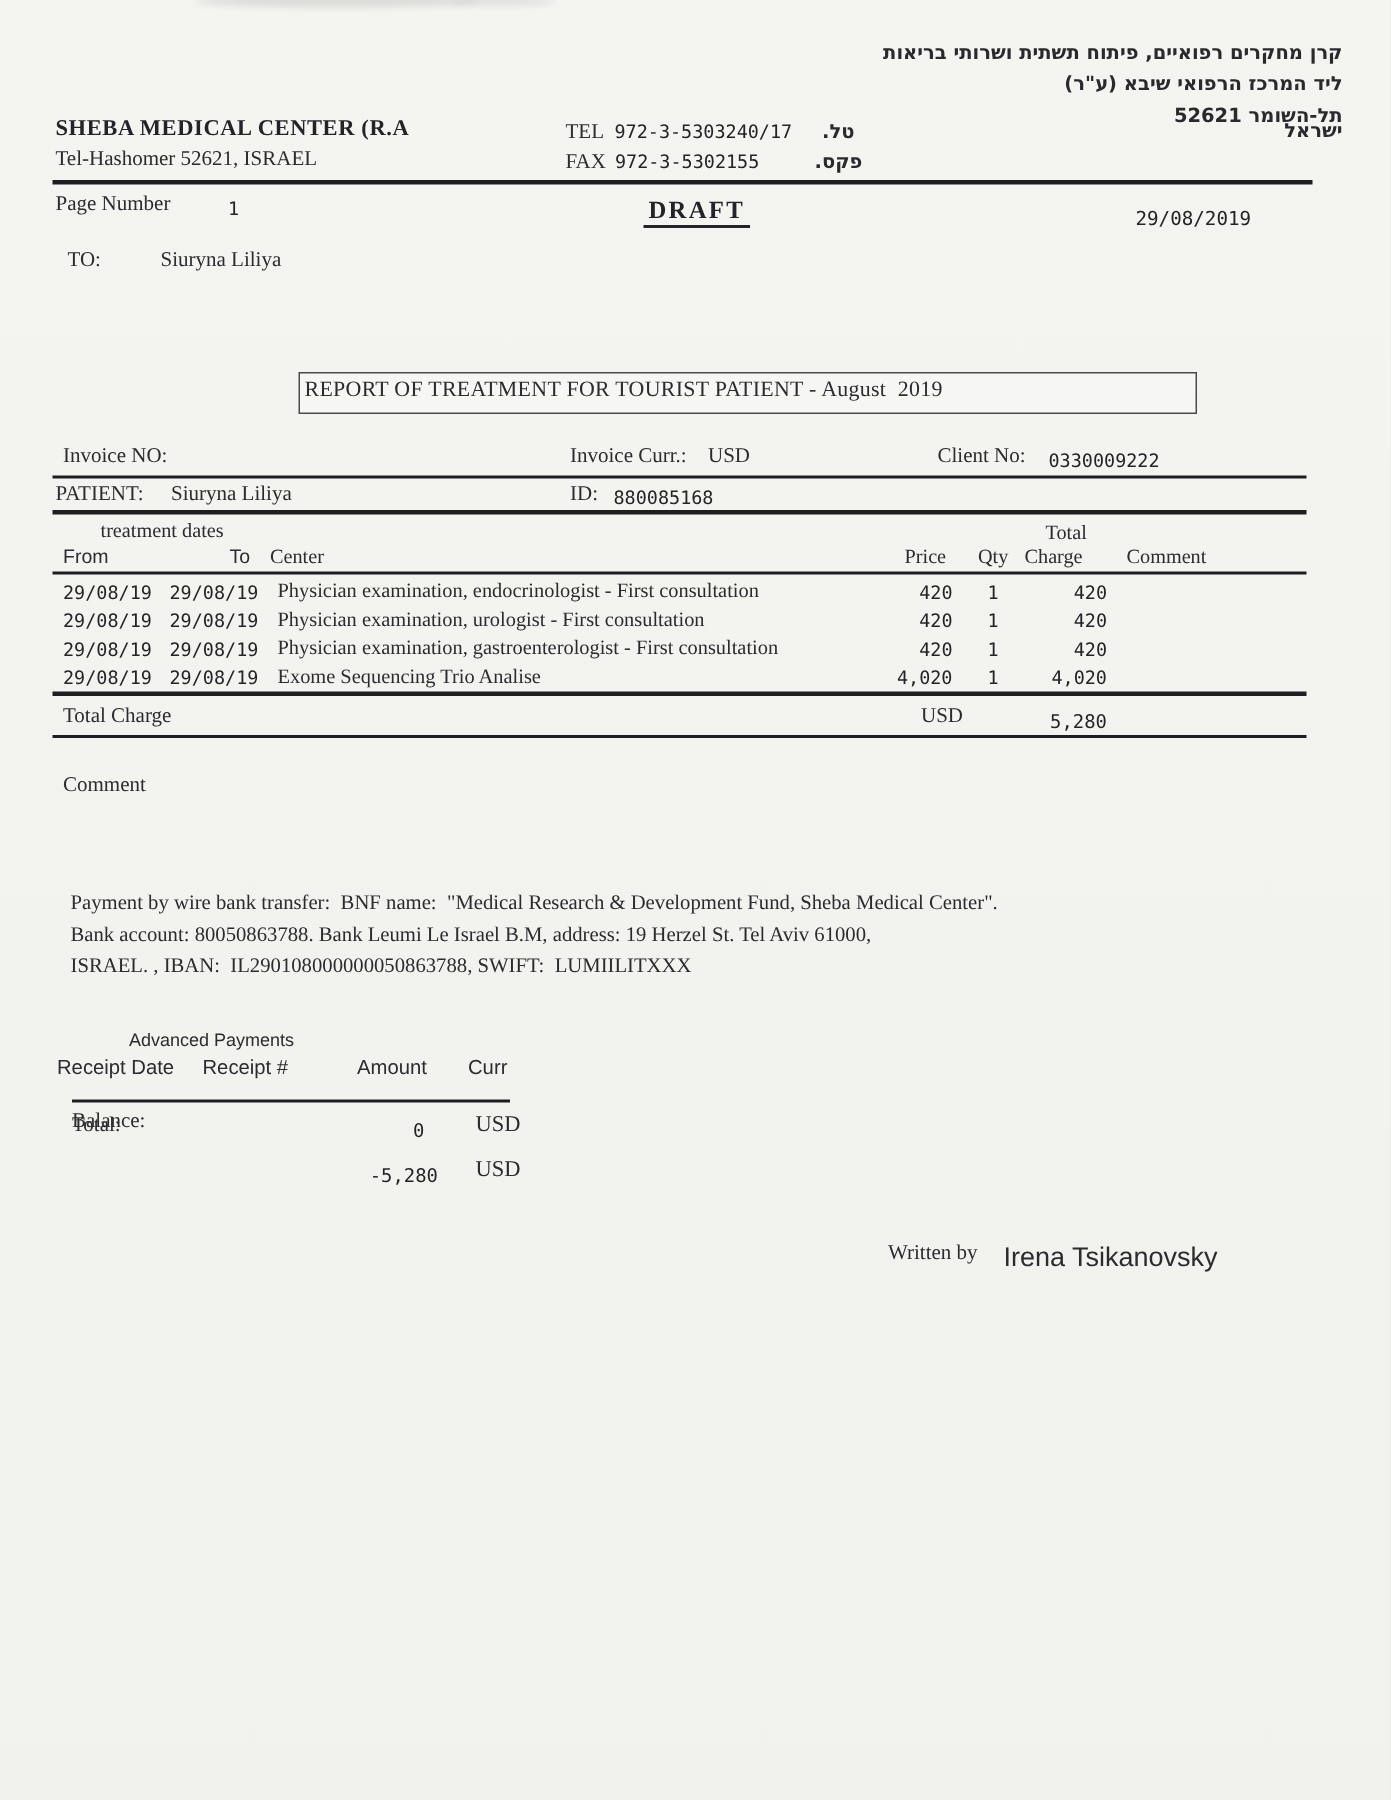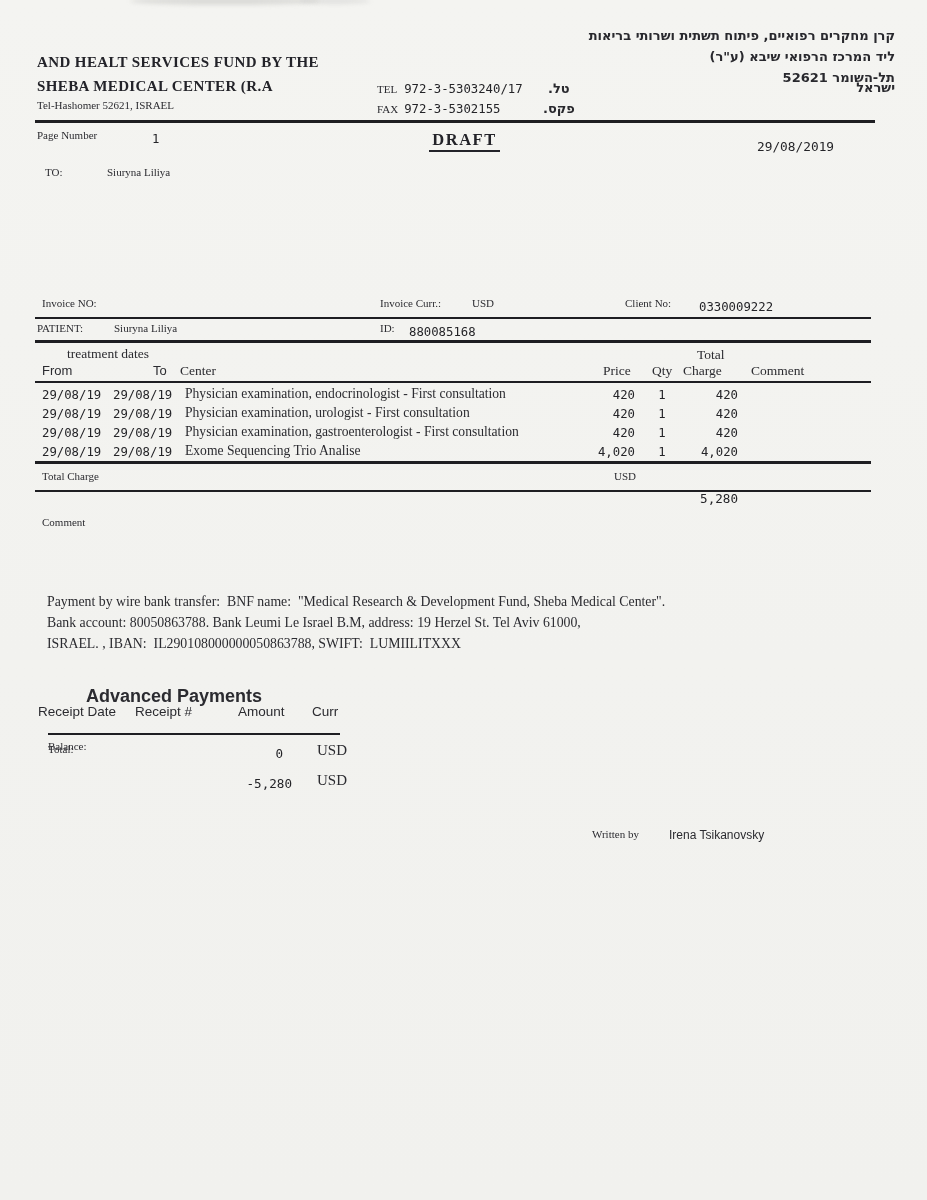--- a/index.html
+++ b/index.html
@@ -11,21 +11,21 @@
     background:linear-gradient(180deg,#f4f4f1 0%,#f2f2ef 55%,#f1f1ee 100%);
     color:#2b2b30;
     overflow:hidden;
   }
   .abs{position:absolute;white-space:pre;}
   .serif{font-family:"Liberation Serif",serif;}
   .sans{font-family:"Liberation Sans",sans-serif;}
   .mono{font-family:"DejaVu Sans Mono",monospace;}
   .rule{position:absolute;background:#1e1e22;}
   .org-line{font-size:15px;font-weight:bold;letter-spacing:.4px;color:#232329;}
-  .label14{font-size:11px;color:#2b2b30;text-align:center;}
+  .label14{font-size:14px;color:#2b2b30;text-align:center;}
   .num{font-size:12.3px;color:#242428;}
   .heb{font-size:13px;font-weight:bold;color:#29292e;direction:rtl;font-family:"DejaVu Sans",sans-serif;}
   .colhead{font-size:13.5px;}
   .svc{font-size:13.6px;}
   .right{text-align:right;}
   .center{text-align:center;}
   .draft{
     font-size:16.5px;font-weight:bold;letter-spacing:1.5px;
     border-bottom:2.2px solid #232329;padding:0 3px 1px 3px;color:#232329;
   }
@@ -37,21 +37,20 @@
   .artifact{position:absolute;border-radius:50%;filter:blur(2px);}
 </style>
 </head>
 <body>
 
 <div class="page">
 
   <div class="artifact" style="left:130px;top:-3px;width:190px;height:8px;background:rgba(175,175,172,0.35);"></div>
   <div class="artifact" style="left:300px;top:-2px;width:70px;height:6px;background:rgba(180,180,178,0.28);"></div>
 
-  <div class="abs serif org-line" style="left:37px;top:54px;">AND HEALT SERVICES FUND BY THE</div>
   <div class="abs serif org-line" style="left:37px;top:78px;">SHEBA MEDICAL CENTER (R.A</div>
   <div class="abs serif label14" style="left:37px;top:99px;">Tel-Hashomer 52621, ISRAEL</div>
 
   <div class="abs" style="left:377px;top:79px;"><span class="serif label14">TEL</span><span class="mono num" style="margin-left:7px;">972-3-5303240/17</span></div>
   <div class="abs" style="left:377px;top:99px;"><span class="serif label14">FAX</span><span class="mono num" style="margin-left:6px;">972-3-5302155</span></div>
   <div class="abs heb" style="left:548px;top:81px;" dir="rtl">טל.</div>
   <div class="abs heb" style="left:543px;top:101px;" dir="rtl">פקס.</div>
 
   <div class="abs heb" style="right:32px;top:28px;" dir="rtl">קרן מחקרים רפואיים, פיתוח תשתית ושרותי בריאות</div>
   <div class="abs heb" style="right:32px;top:49px;" dir="rtl">ליד המרכז הרפואי שיבא (ע"ר)</div>
@@ -61,20 +60,23 @@
   <div class="rule" style="left:35px;top:120px;width:840px;height:3px;"></div>
 
   <div class="abs serif label14" style="left:37px;top:129px;">Page Number</div>
   <div class="abs mono num" style="left:152px;top:132px;">1</div>
   <div class="abs" style="left:397px;top:130px;width:135px;text-align:center;"><span class="serif draft">DRAFT</span></div>
   <div class="abs mono num" style="left:757px;top:139px;font-size:12.8px;">29/08/2019</div>
 
   <div class="abs serif label14" style="left:45px;top:166px;">TO:</div>
   <div class="abs serif label14" style="left:107px;top:166px;">Siuryna Liliya</div>
 
+  <div class="abs titlebox" style="left:199px;top:248px;">
+    <div class="abs serif" style="left:3px;top:3px;font-size:14.6px;letter-spacing:.2px;">REPORT OF TREATMENT FOR TOURIST PATIENT - August  2019</div>
+  </div>
 
   <div class="abs serif label14" style="left:42px;top:297px;">Invoice NO:</div>
   <div class="abs serif label14" style="left:160px;top:297px;"></div>
   <div class="abs serif label14" style="left:380px;top:297px;">Invoice Curr.:</div>
   <div class="abs serif label14" style="left:472px;top:297px;">USD</div>
   <div class="abs serif label14" style="left:625px;top:297px;">Client No:</div>
   <div class="abs mono num" style="left:699px;top:300px;">0330009222</div>
 
   <div class="rule" style="left:35px;top:317px;width:836px;height:1.6px;"></div>
 
@@ -128,42 +130,42 @@
     <div class="abs serif svc" style="left:185px;top:443px;">Exome Sequencing Trio Analise</div>
     <div class="abs mono num right" style="left:578px;top:445px;width:57px;">4,020</div>
     <div class="abs mono num center" style="left:650px;top:445px;width:24px;">1</div>
     <div class="abs mono num right" style="left:686px;top:445px;width:52px;">4,020</div>
   </div>
 
   <div class="rule" style="left:35px;top:461px;width:836px;height:3.4px;"></div>
 
   <div class="abs serif label14" style="left:42px;top:470px;">Total Charge</div>
   <div class="abs serif label14" style="left:614px;top:470px;">USD</div>
-  <div class="abs mono num right" style="left:686px;top:491px;width:52px;font-size:12.6px;">5,280</div>
+  <div class="abs mono num right" style="left:686px;top:473px;width:52px;font-size:12.6px;">5,280</div>
 
   <div class="rule" style="left:35px;top:490px;width:836px;height:2px;"></div>
 
   <div class="abs serif label14" style="left:42px;top:516px;">Comment</div>
 
   <div class="abs serif" style="left:47px;top:594px;font-size:13.8px;">Payment by wire bank transfer:  BNF name:  "Medical Research &amp; Development Fund, Sheba Medical Center".</div>
   <div class="abs serif" style="left:47px;top:615px;font-size:13.8px;">Bank account: 80050863788. Bank Leumi Le Israel B.M, address: 19 Herzel St. Tel Aviv 61000,</div>
   <div class="abs serif" style="left:47px;top:636px;font-size:13.8px;">ISRAEL. , IBAN:  IL290108000000050863788, SWIFT:  LUMIILITXXX</div>
 
-  <div class="abs sans" style="left:86px;top:686px;font-size:18px;font-weight:bold;">Advanced Payments</div>
+  <div class="abs sans" style="left:86px;top:686px;font-size:12px;">Advanced Payments</div>
   <div class="abs sans" style="left:38px;top:704px;font-size:13.5px;">Receipt Date</div>
   <div class="abs sans" style="left:135px;top:704px;font-size:13.5px;">Receipt #</div>
   <div class="abs sans" style="left:238px;top:704px;font-size:13.5px;">Amount</div>
   <div class="abs sans" style="left:312px;top:704px;font-size:13.5px;">Curr</div>
 
   <div class="rule" style="left:48px;top:733px;width:292px;height:1.6px;"></div>
 
   <div class="abs serif label14" style="left:48px;top:743px;">Total:</div>
   <div class="abs mono num right" style="left:240px;top:746px;width:43px;font-size:12.6px;">0</div>
   <div class="abs serif" style="left:317px;top:742px;font-size:15px;">USD</div>
 
   <div class="abs serif label14" style="left:48px;top:740px;">Balance:</div>
   <div class="abs mono num right" style="left:240px;top:776px;width:52px;font-size:12.6px;">-5,280</div>
   <div class="abs serif" style="left:317px;top:772px;font-size:15px;">USD</div>
 
   <div class="abs serif label14" style="left:592px;top:828px;">Written by</div>
-  <div class="abs sans" style="left:669px;top:828px;font-size:12px;">Irena Tsikanovsky</div>
+  <div class="abs sans" style="left:669px;top:828px;font-size:18px;">Irena Tsikanovsky</div>
 
 </div>
 
 </body></html>

